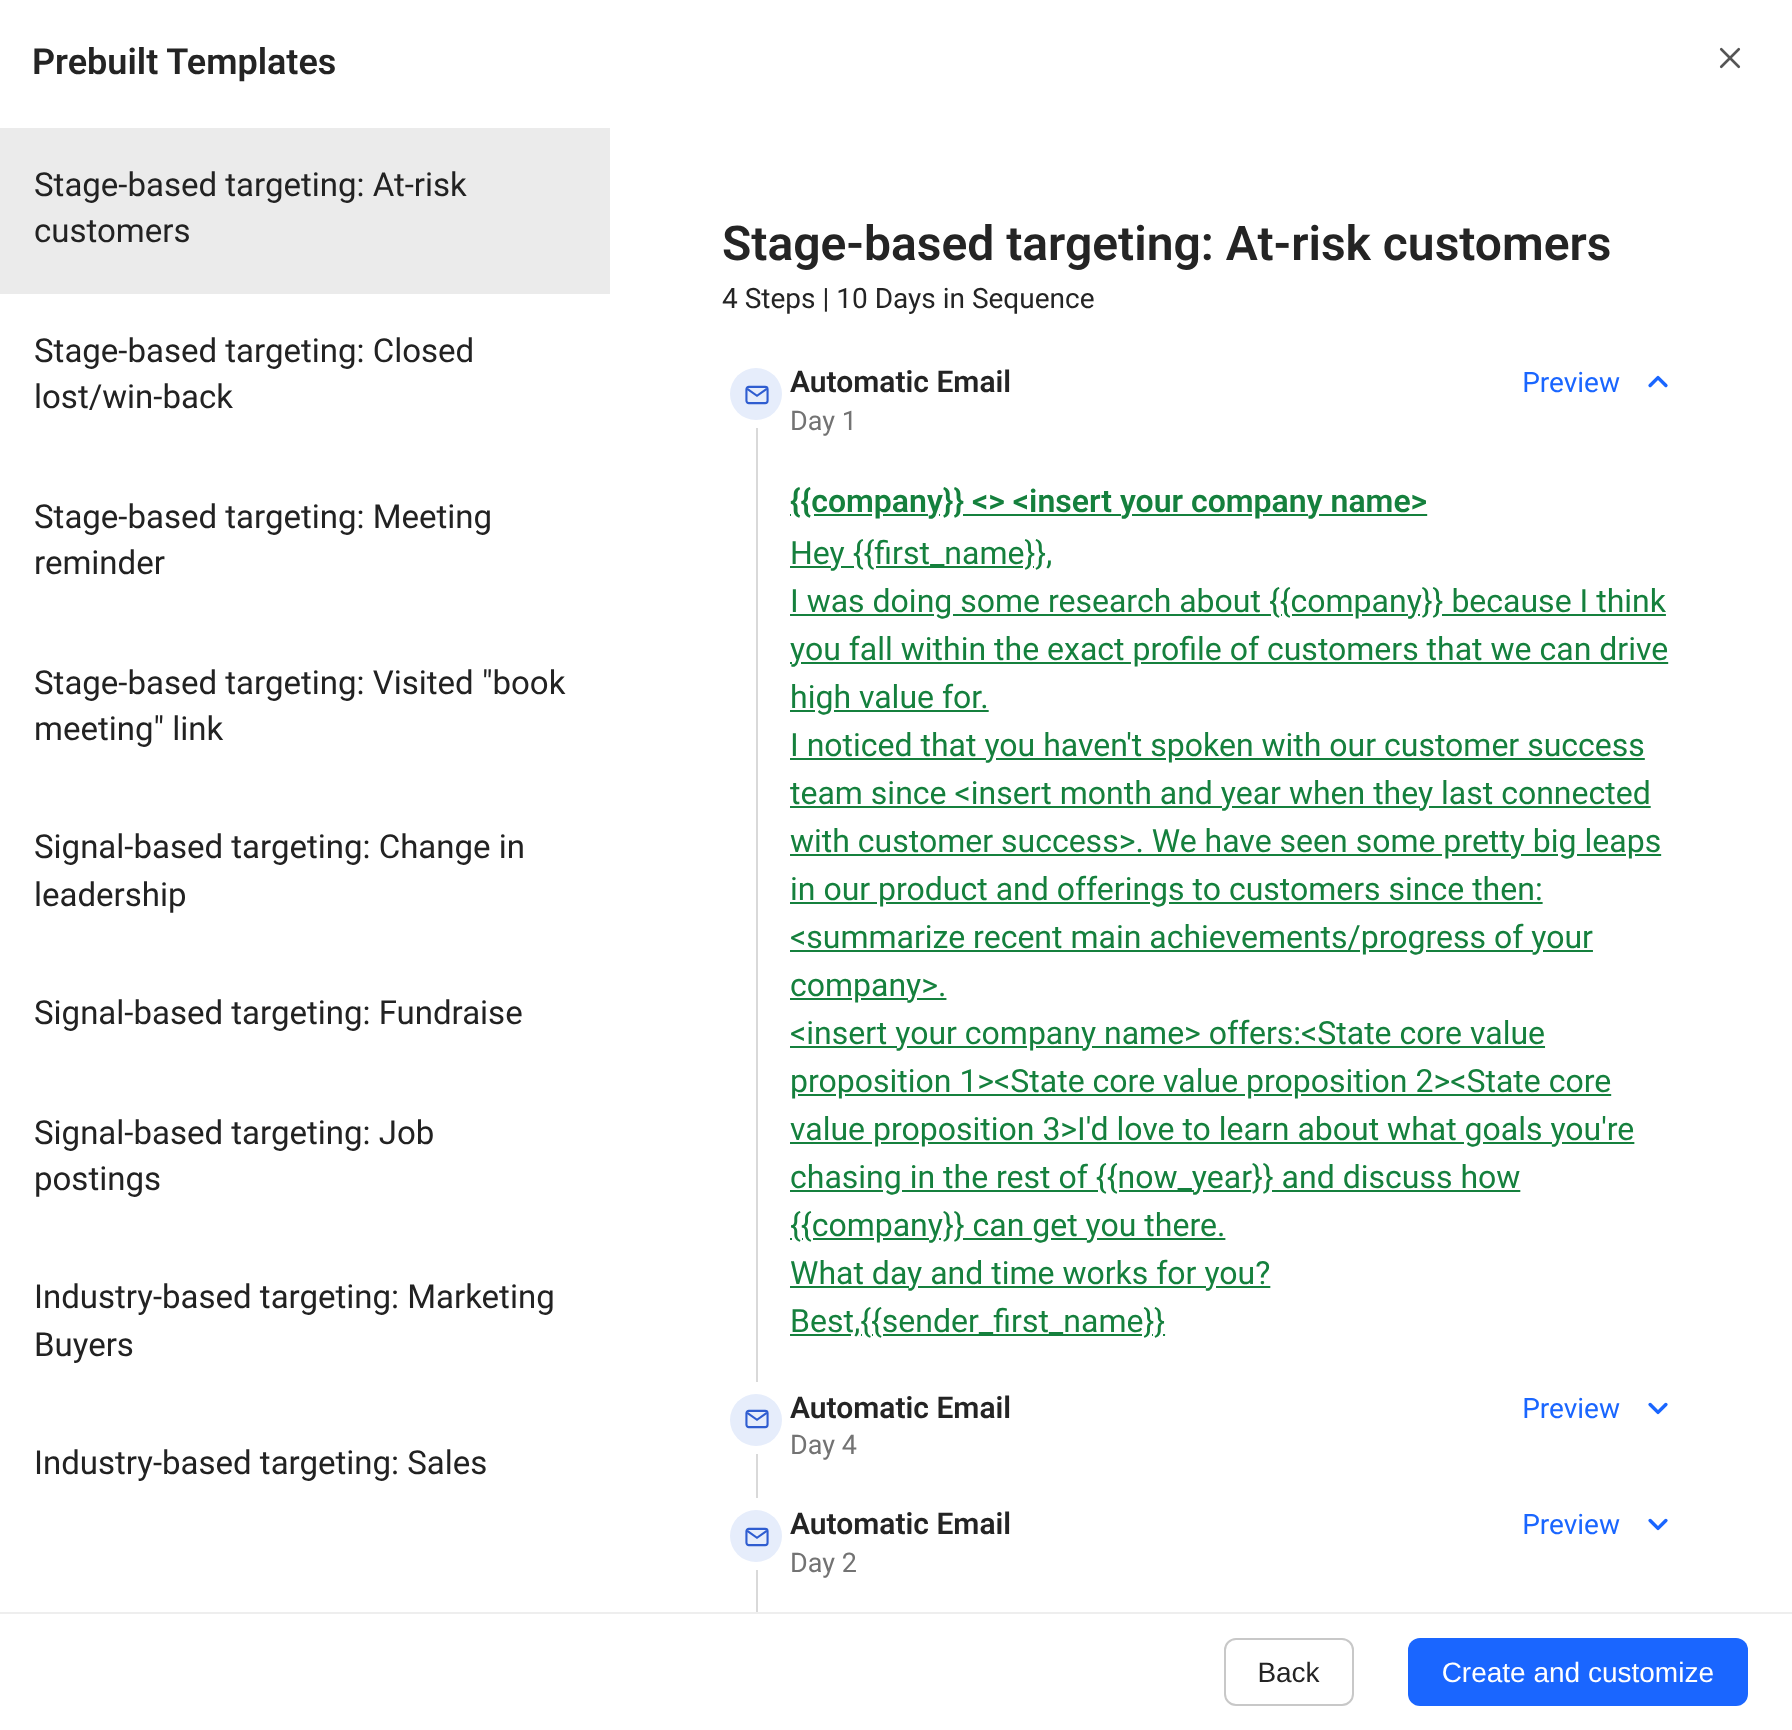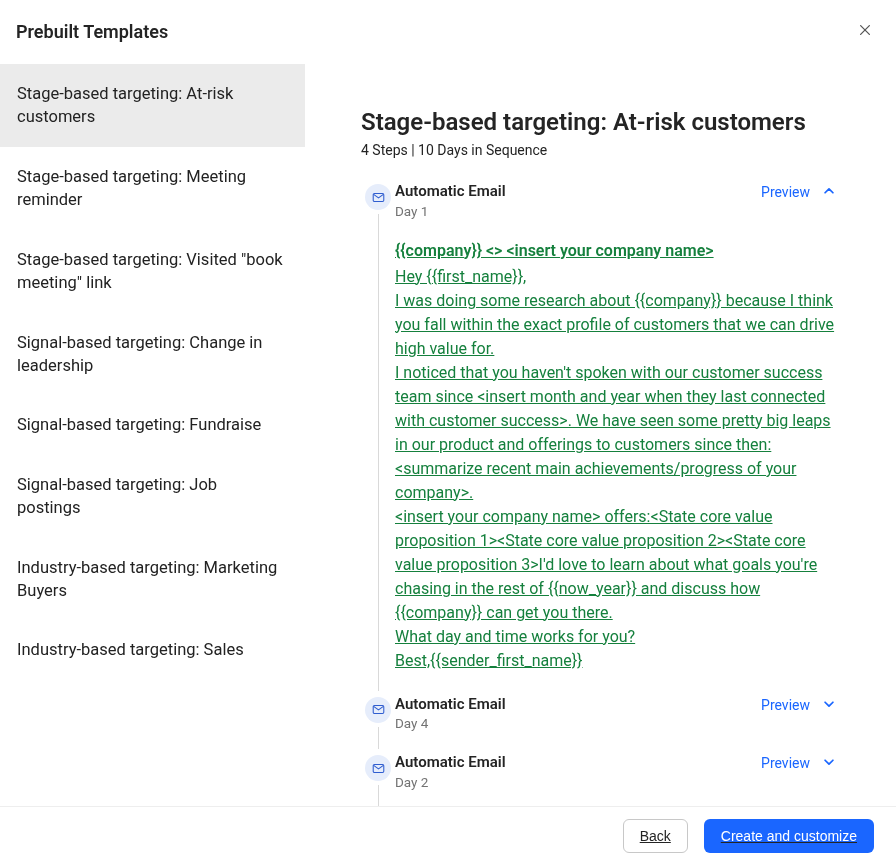--- a/index.html
+++ b/index.html
@@ -141,24 +141,23 @@
     line-height: 1.5;
     text-decoration: underline;
   }
   .email-subject {
     font-weight: 600;
     margin-bottom: 2px;
   }
   .footer {
     display: flex;
     justify-content: flex-end;
-    gap: 16px;
+    gap: 27px;
     padding: 12px 22px;
     align-items: center;
-    text-decoration: underline;
   }
   .btn {
     font-size: 14px;
     padding: 8px 16px;
     border-radius: 6px;
     cursor: pointer;
     border: 1px solid transparent;
   }
   .btn-secondary {
     background: #fff;
@@ -180,20 +179,21 @@
     <svg viewBox="0 0 16 16" width="14" height="14" stroke="currentColor" stroke-width="1.5" fill="none" stroke-linecap="round">
       <line x1="3" y1="3" x2="13" y2="13"></line>
         <line x1="13" y1="3" x2="3" y2="13"></line>
     </svg>
   </div>
 </div>
 
 <div class="body">
   <div class="sidebar" id="sidebar">
       <div class="sidebar-item active">Stage-based targeting: At-risk customers</div>
+      <div class="sidebar-item">Stage-based targeting: Closed lost/win-back</div>
       <div class="sidebar-item">Stage-based targeting: Meeting reminder</div>
       <div class="sidebar-item">Stage-based targeting: Visited "book meeting" link</div>
       <div class="sidebar-item">Signal-based targeting: Change in leadership</div>
       <div class="sidebar-item">Signal-based targeting: Fundraise</div>
       <div class="sidebar-item">Signal-based targeting: Job postings</div>
       <div class="sidebar-item">Industry-based targeting: Marketing Buyers</div>
       <div class="sidebar-item">Industry-based targeting: Sales</div>
     </div>
   <div class="main">
     <h2>Stage-based targeting: At-risk customers</h2>

